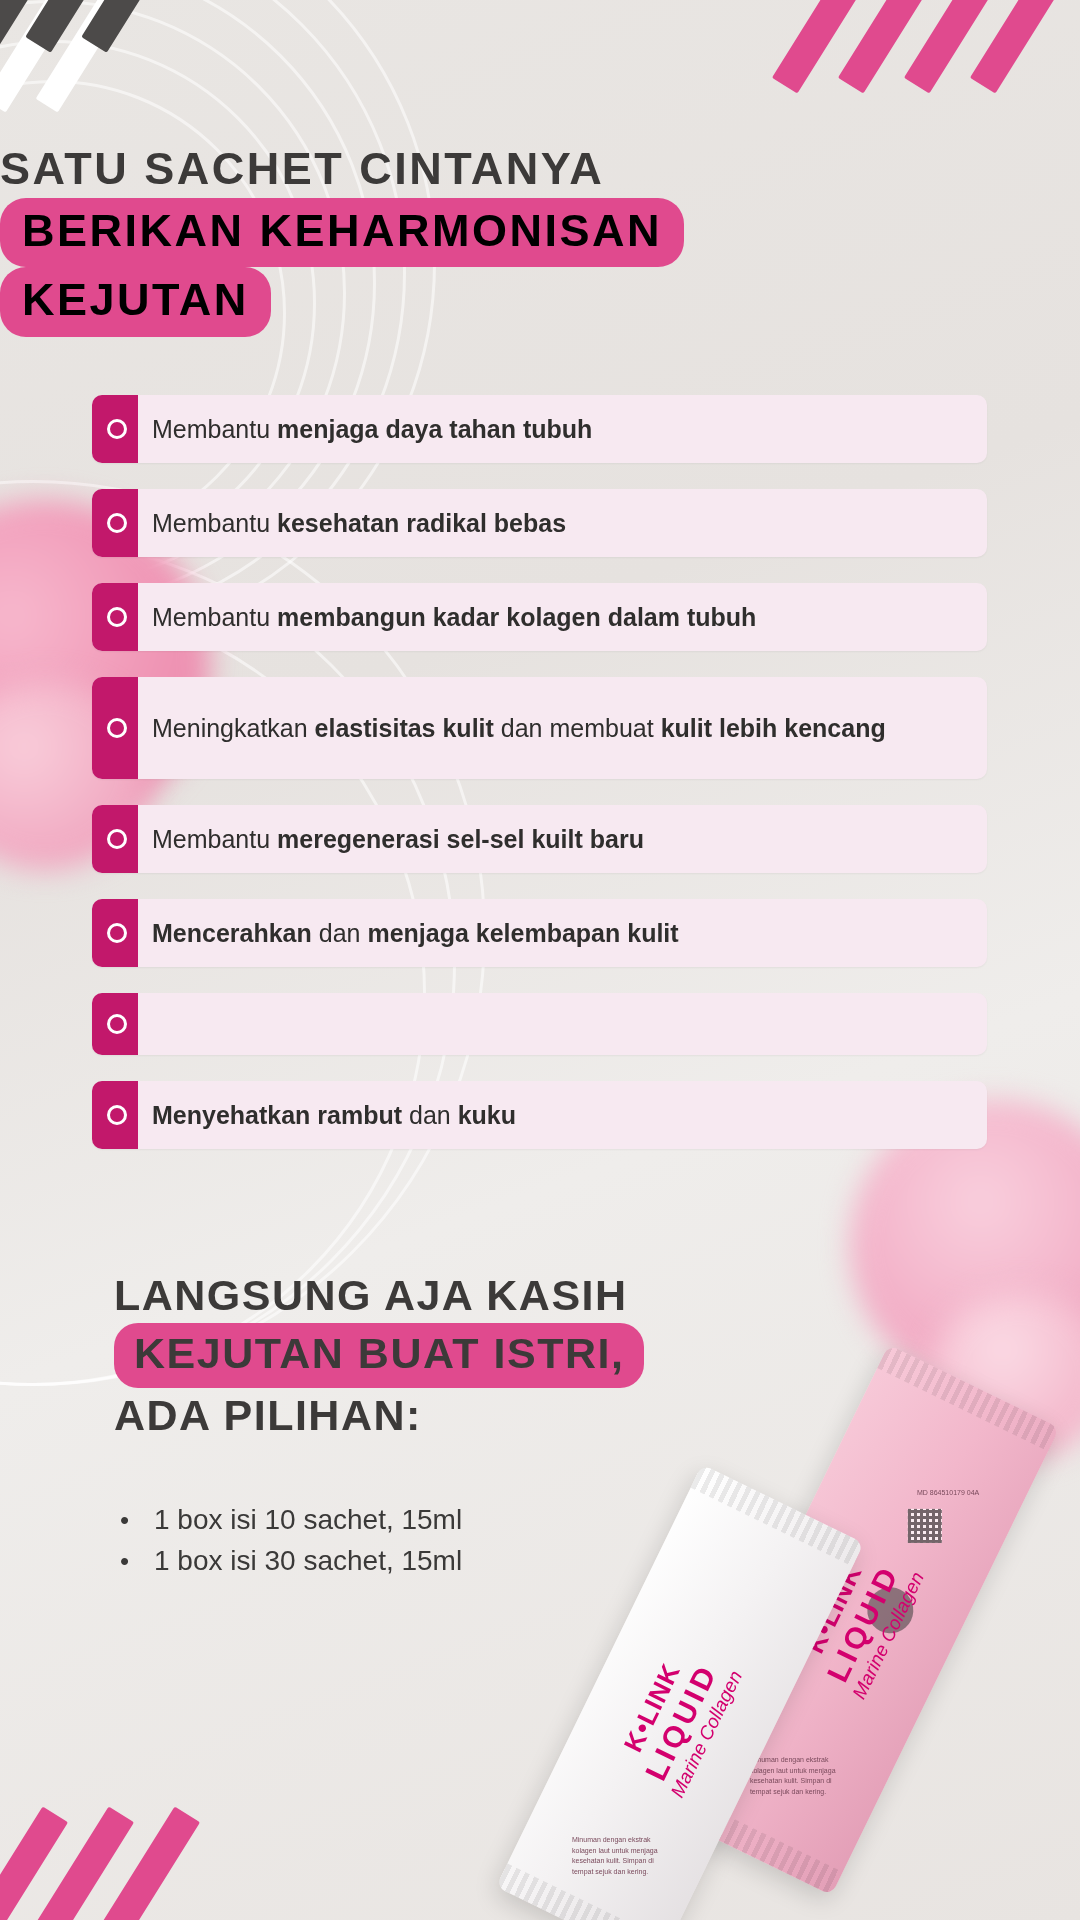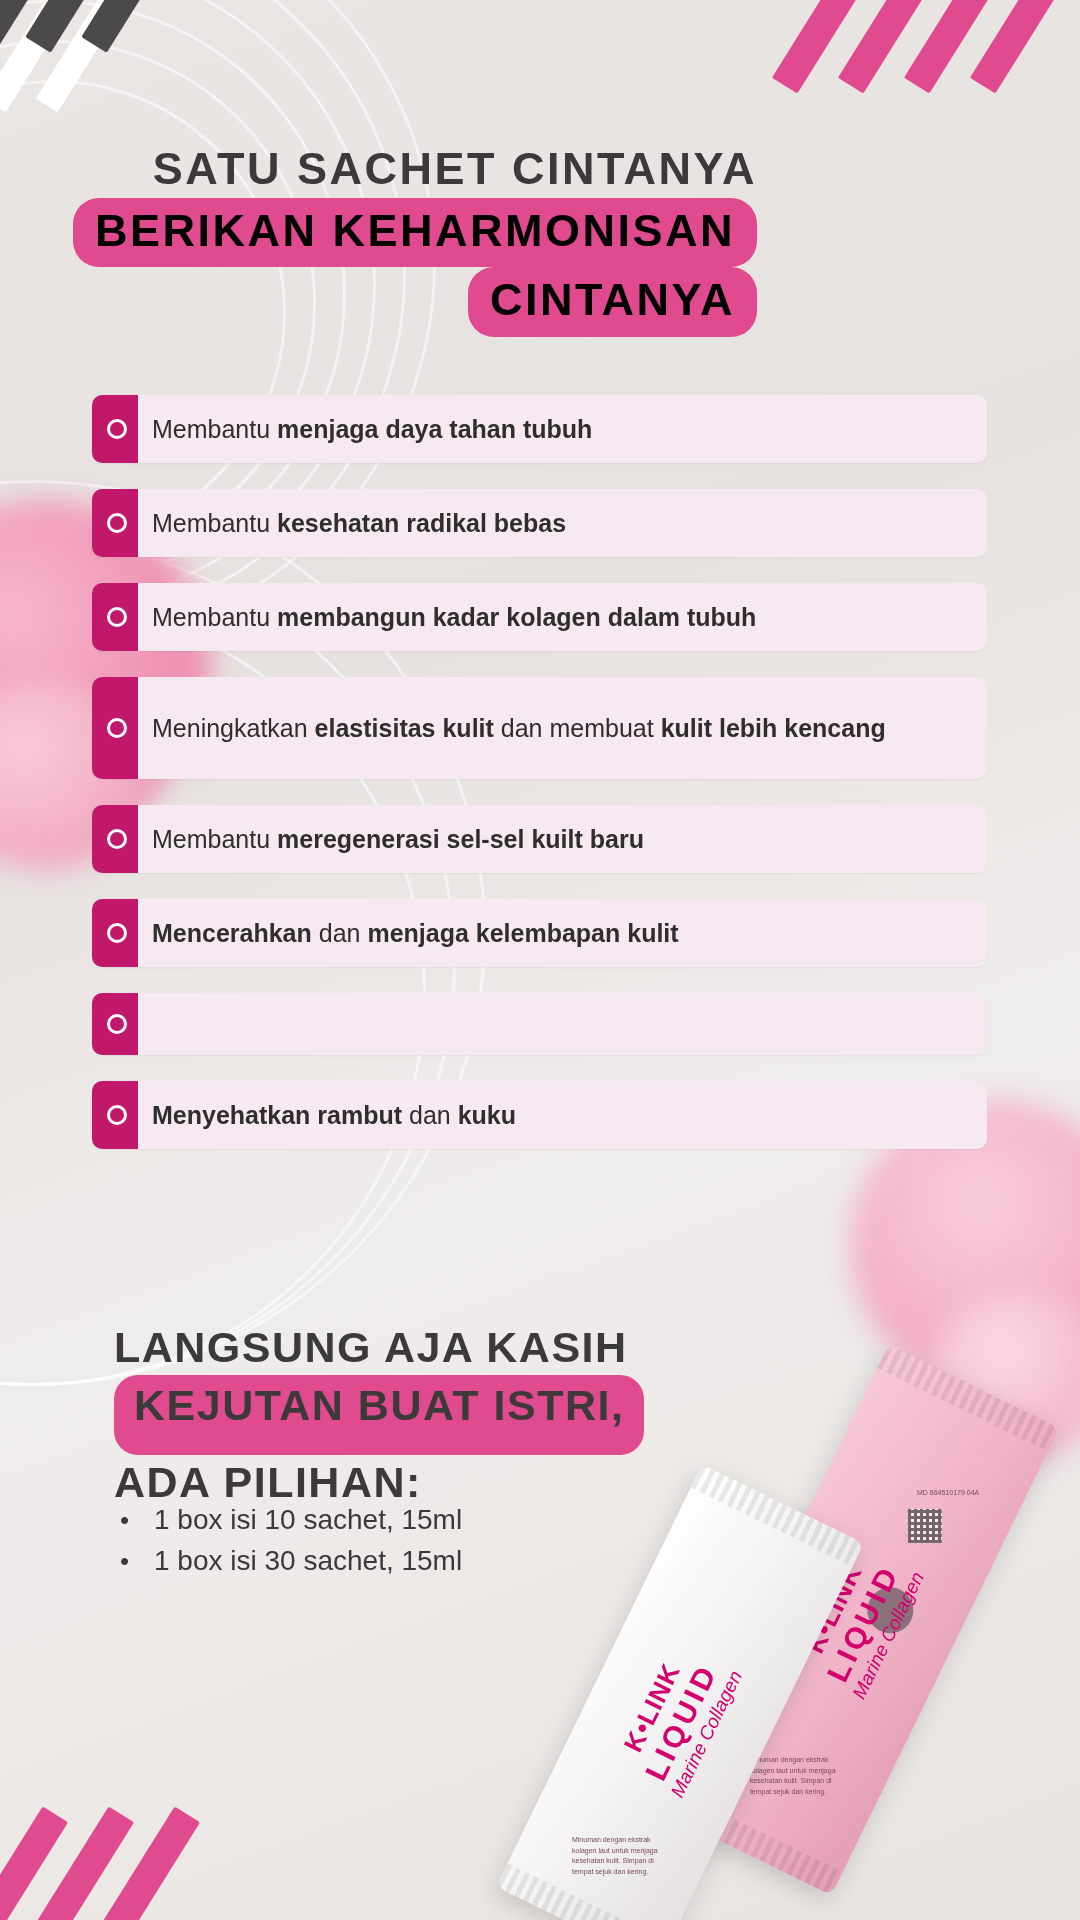--- a/index.html
+++ b/index.html
@@ -48,21 +48,21 @@
     filter: blur(14px);
     pointer-events: none;
   }
 
   
   .headline {
     position: absolute;
     top: 140px;
     left: 0;
     width: 876px;
-    text-align: right;
+    text-align: left;
     padding-right: 119px;
     box-sizing: border-box;
   }
   .headline-line {
     display: block;
     font-size: 45px;
     font-weight: bold;
     letter-spacing: 2.5px;
     color: #3c3a39;
     line-height: 1.28;
@@ -117,35 +117,35 @@
   .benefit .txt {
     font-size: 25px;
     color: #2f2e2d;
     line-height: 1.36;
   }
   .benefit .txt b { font-weight: bold; }
 
   
   .bottom-head {
     position: absolute;
-    top: 1320px;
+    top: 1268px;
     left: 114px;
     width: 760px;
   }
   .bottom-head .bh-line {
     display: block;
     font-size: 43px;
     font-weight: bold;
     letter-spacing: 1.5px;
     color: #3c3a39;
     line-height: 1.28;
   }
   .bottom-head .bh-line .hl {
     background: #e04a8e;
-    padding: 3px 20px 22px 20px;
+    padding: 3px 20px 7px 20px;
     border-radius: 24px;
     display: inline-block;
   }
 
   
   .options {
     position: absolute;
     top: 1500px;
     left: 120px;
     width: 700px;
@@ -309,21 +309,21 @@
 
   <div class="stripe-group" style="left:-20px; bottom:-80px; width:260px; height:220px;">
     <div class="stripe" style="left:10px;  top:20px; width:30px; height:190px; background:#e04a8e;"></div>
     <div class="stripe" style="left:76px;  top:20px; width:30px; height:190px; background:#e04a8e;"></div>
     <div class="stripe" style="left:142px; top:20px; width:30px; height:190px; background:#e04a8e;"></div>
   </div>
 
   <div class="headline">
     <span class="headline-line">SATU SACHET CINTANYA</span>
     <span class="headline-line"><span class="hl">BERIKAN KEHARMONISAN</span></span>
-    <span class="headline-line"><span class="hl">CINTANYA</span></span>
+    <span class="headline-line"><span class="hl">KEJUTAN</span></span>
   </div>
 
   <div class="benefits">
 
     <div class="benefit">
       <span class="tab"></span>
       <span class="dot"></span>
       <span class="txt"><span>Membantu </span><b>menjaga daya tahan tubuh</b><span></span><b></b><span></span></span>
     </div>
 

